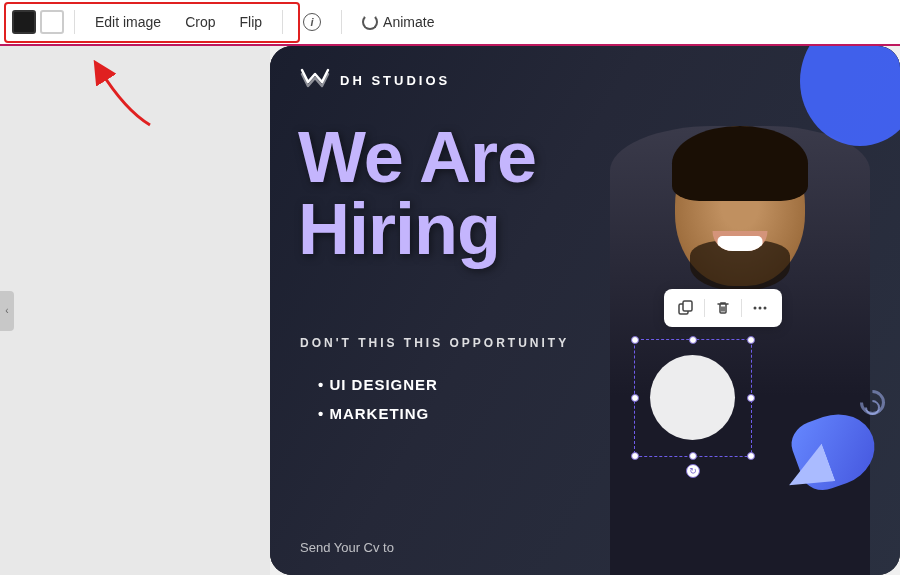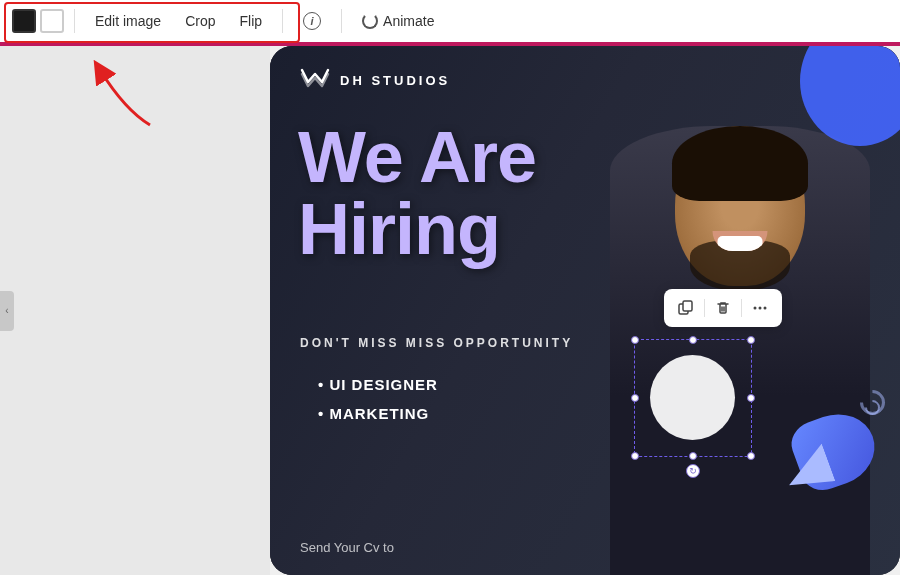--- a/index.html
+++ b/index.html
@@ -13,21 +13,21 @@
     }
 
     
     .toolbar {
       position: absolute;
       top: 0;
       left: 0;
       right: 0;
       height: 46px;
       background: #ffffff;
-      border-bottom: 4px solid #be185d;
+      border-bottom: 2px solid #be185d;
       display: flex;
       align-items: center;
       padding: 0 12px;
       gap: 4px;
       z-index: 100;
     }
 
     .toolbar-swatch-black {
       width: 24px;
       height: 24px;
@@ -478,21 +478,21 @@
         </svg>
       </div>
       <span class="logo-text">DH STUDIOS</span>
     </div>
 
     <div class="headline">
       <div>We Are</div>
       <div>Hiring</div>
     </div>
 
-    <div class="subheadline">DON'T MISS MISS OPPORTUNITY</div>
+    <div class="subheadline">DON'T THIS THIS OPPORTUNITY</div>
 
     <div class="bullet-list">
       <div class="bullet-item">UI DESIGNER</div>
       <div class="bullet-item">MARKETING</div>
     </div>
 
     <div class="send-text">Send Your Cv to</div>
 
     <div class="selected-circle">
       <div class="selected-circle-inner"></div>

